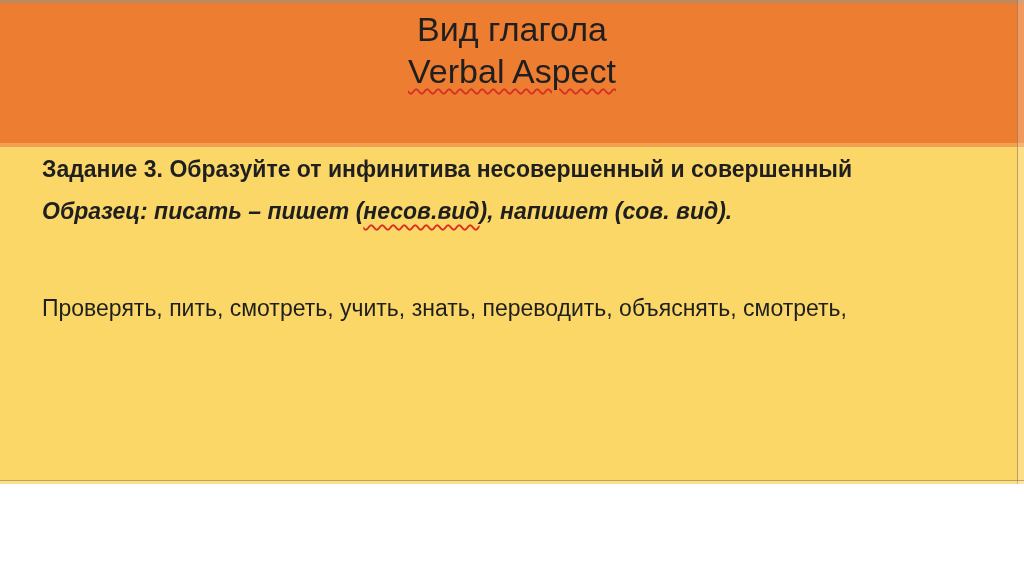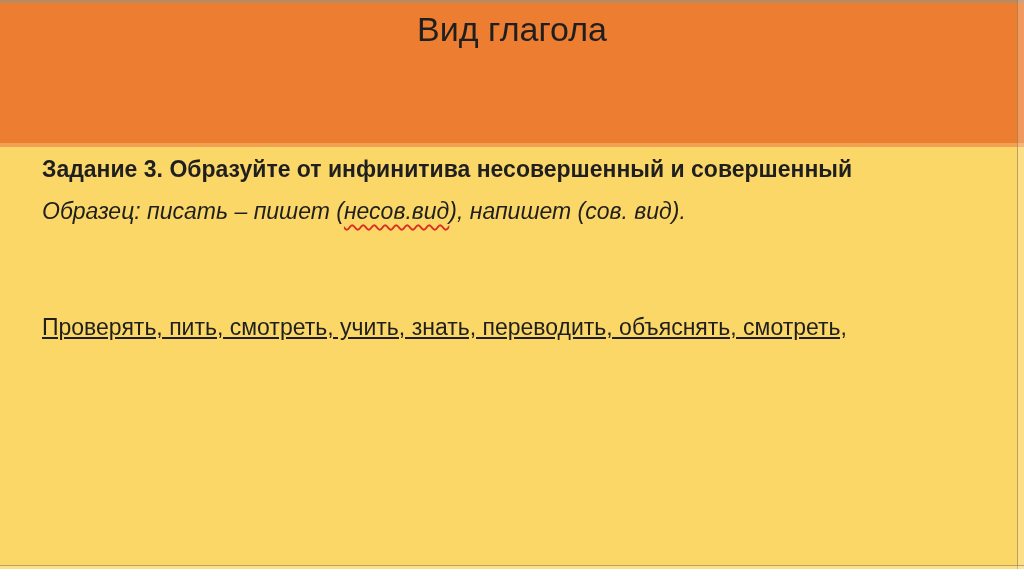--- a/index.html
+++ b/index.html
@@ -2,21 +2,21 @@
 <html><head>
 <meta charset="utf-8">
 <style>
   * { margin: 0; padding: 0; box-sizing: border-box; }
   html, body { width: 1024px; height: 578px; overflow: hidden; }
   body { font-family: "Liberation Sans", "DejaVu Sans", sans-serif; }
 
   .slide {
     position: relative;
     width: 1024px;
-    height: 569px;
+    height: 484px;
     background: #FBD767;
     overflow: hidden;
   }
 
   .top-strip {
     position: absolute;
     top: 0; left: 0;
     width: 100%; height: 3px;
     background: #BB8A5F;
     z-index: 3;
@@ -65,27 +65,27 @@
     font-size: 23px;
     line-height: 34px;
   }
 
   .para .line { display: block; white-space: nowrap; }
   .para .line.indent { padding-left: 30px; }
 
   .task { font-weight: 700; margin-bottom: 8px; }
 
   .example {
-    font-weight: 400;
+    font-weight: 700;
     font-style: italic;
     padding-left: 30px;
     white-space: nowrap;
   }
 
-  .verbs { margin-top: 82px; font-weight: 400; text-decoration: underline; }
+  .verbs { margin-top: 63px; font-weight: 400; }
 
   .edge-right {
     position: absolute;
     top: 0; right: 0;
     width: 7px; height: 100%;
     border-left: 1px solid rgba(130,110,60,0.55);
     background: rgba(255,255,255,0.22);
     z-index: 4;
   }
   .edge-bottom {
@@ -100,20 +100,21 @@
 </head>
 <body>
 
 <div class="slide">
 
   <div class="top-strip"></div>
 
   <header class="header">
     <h1 class="title">
       <span class="line">Вид глагола</span>
+      <span class="line squiggle">Verbal Aspect</span>
     </h1>
   </header>
 
   <div class="divider"></div>
 
   <main class="body">
 
     <p class="para task">
       <span class="line indent">Задание 3. Образуйте от инфинитива несовершенный и совершенный</span>
     </p>

